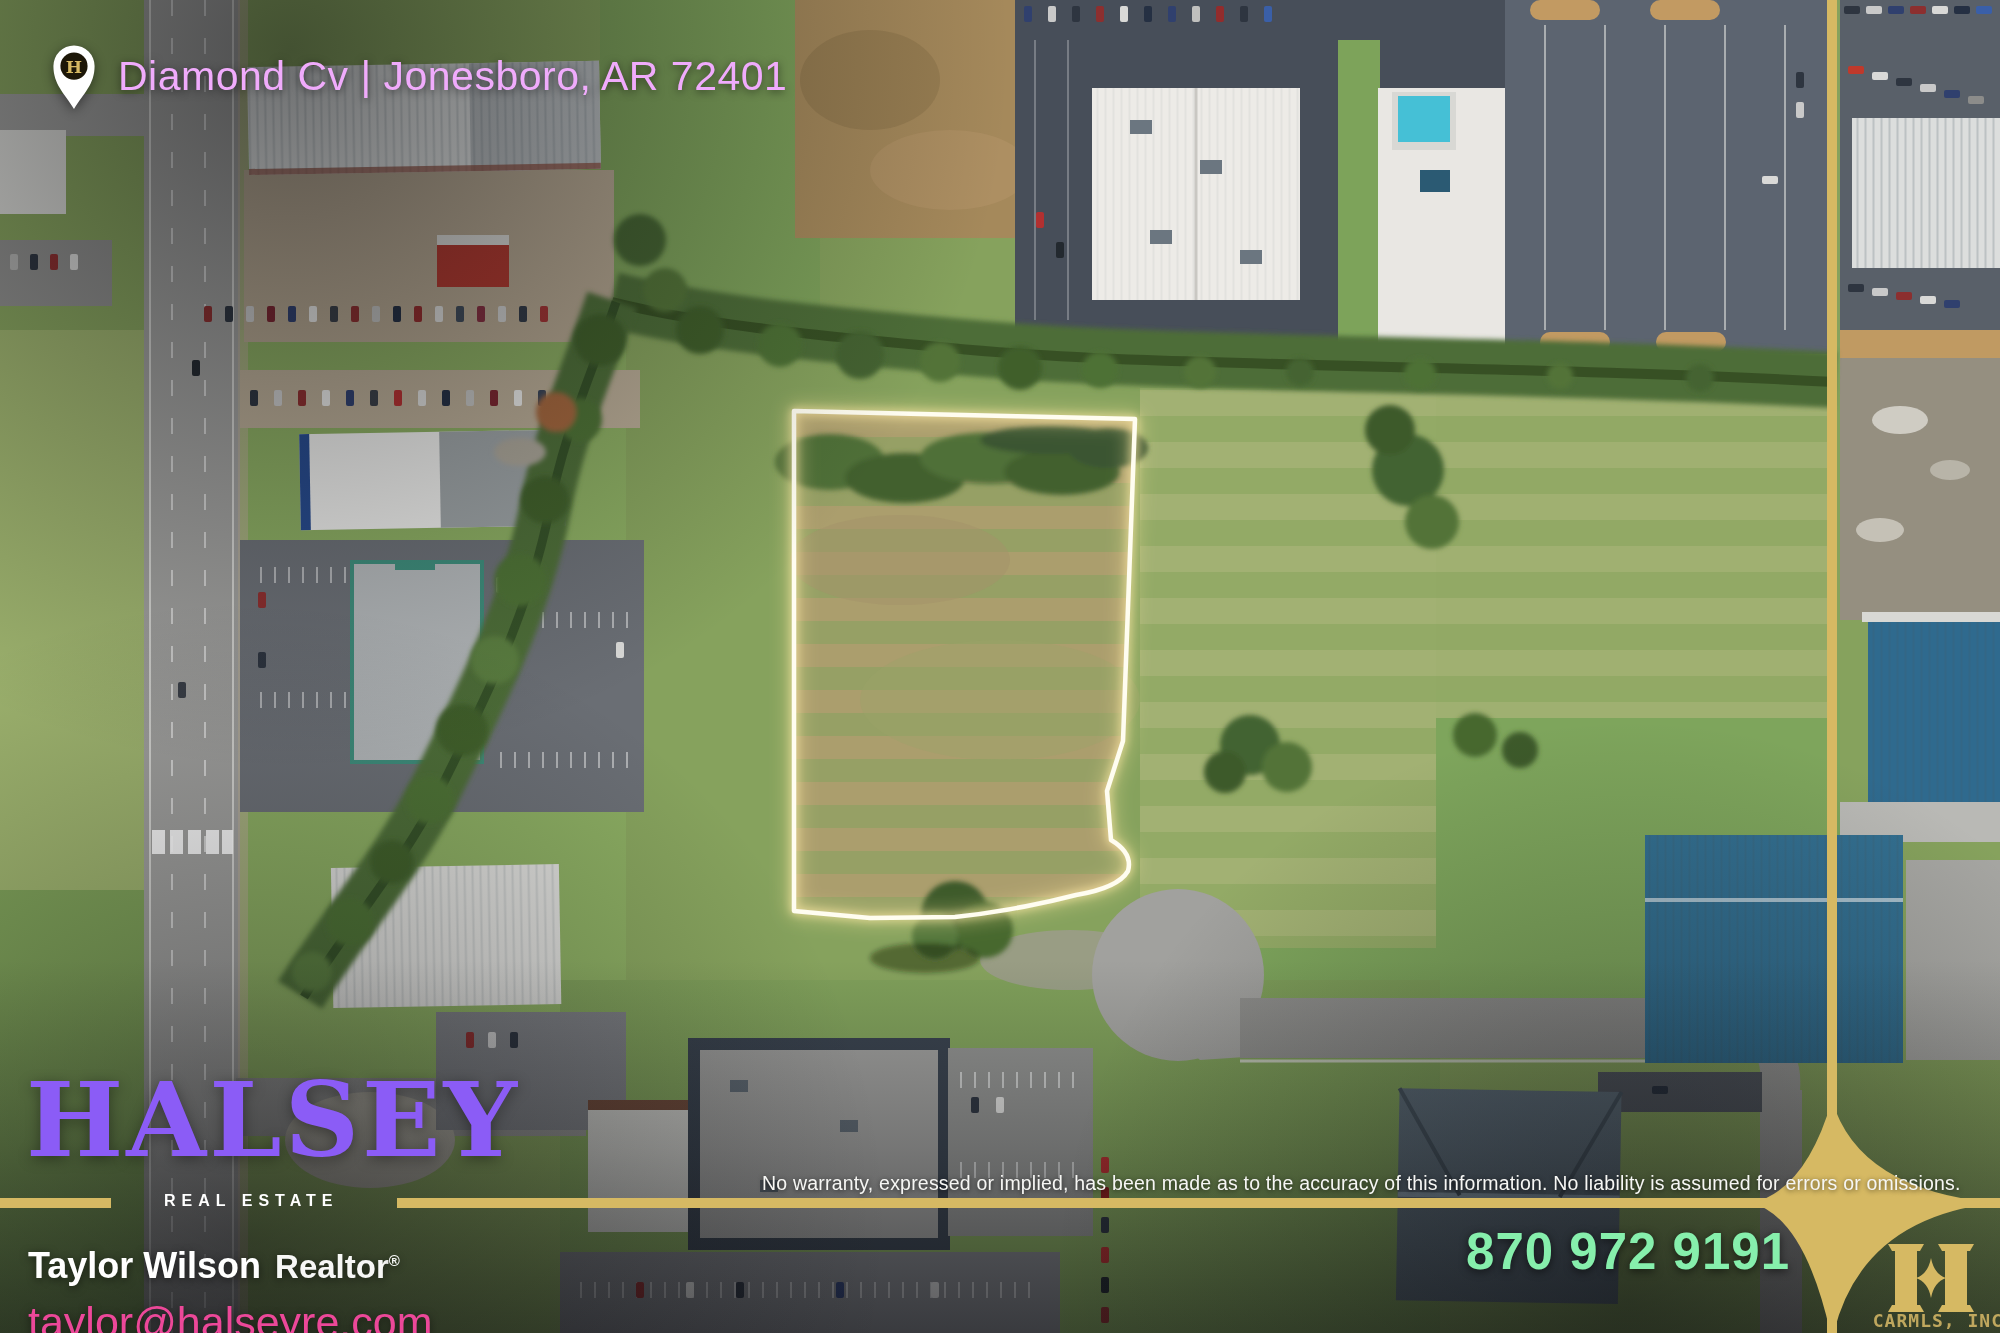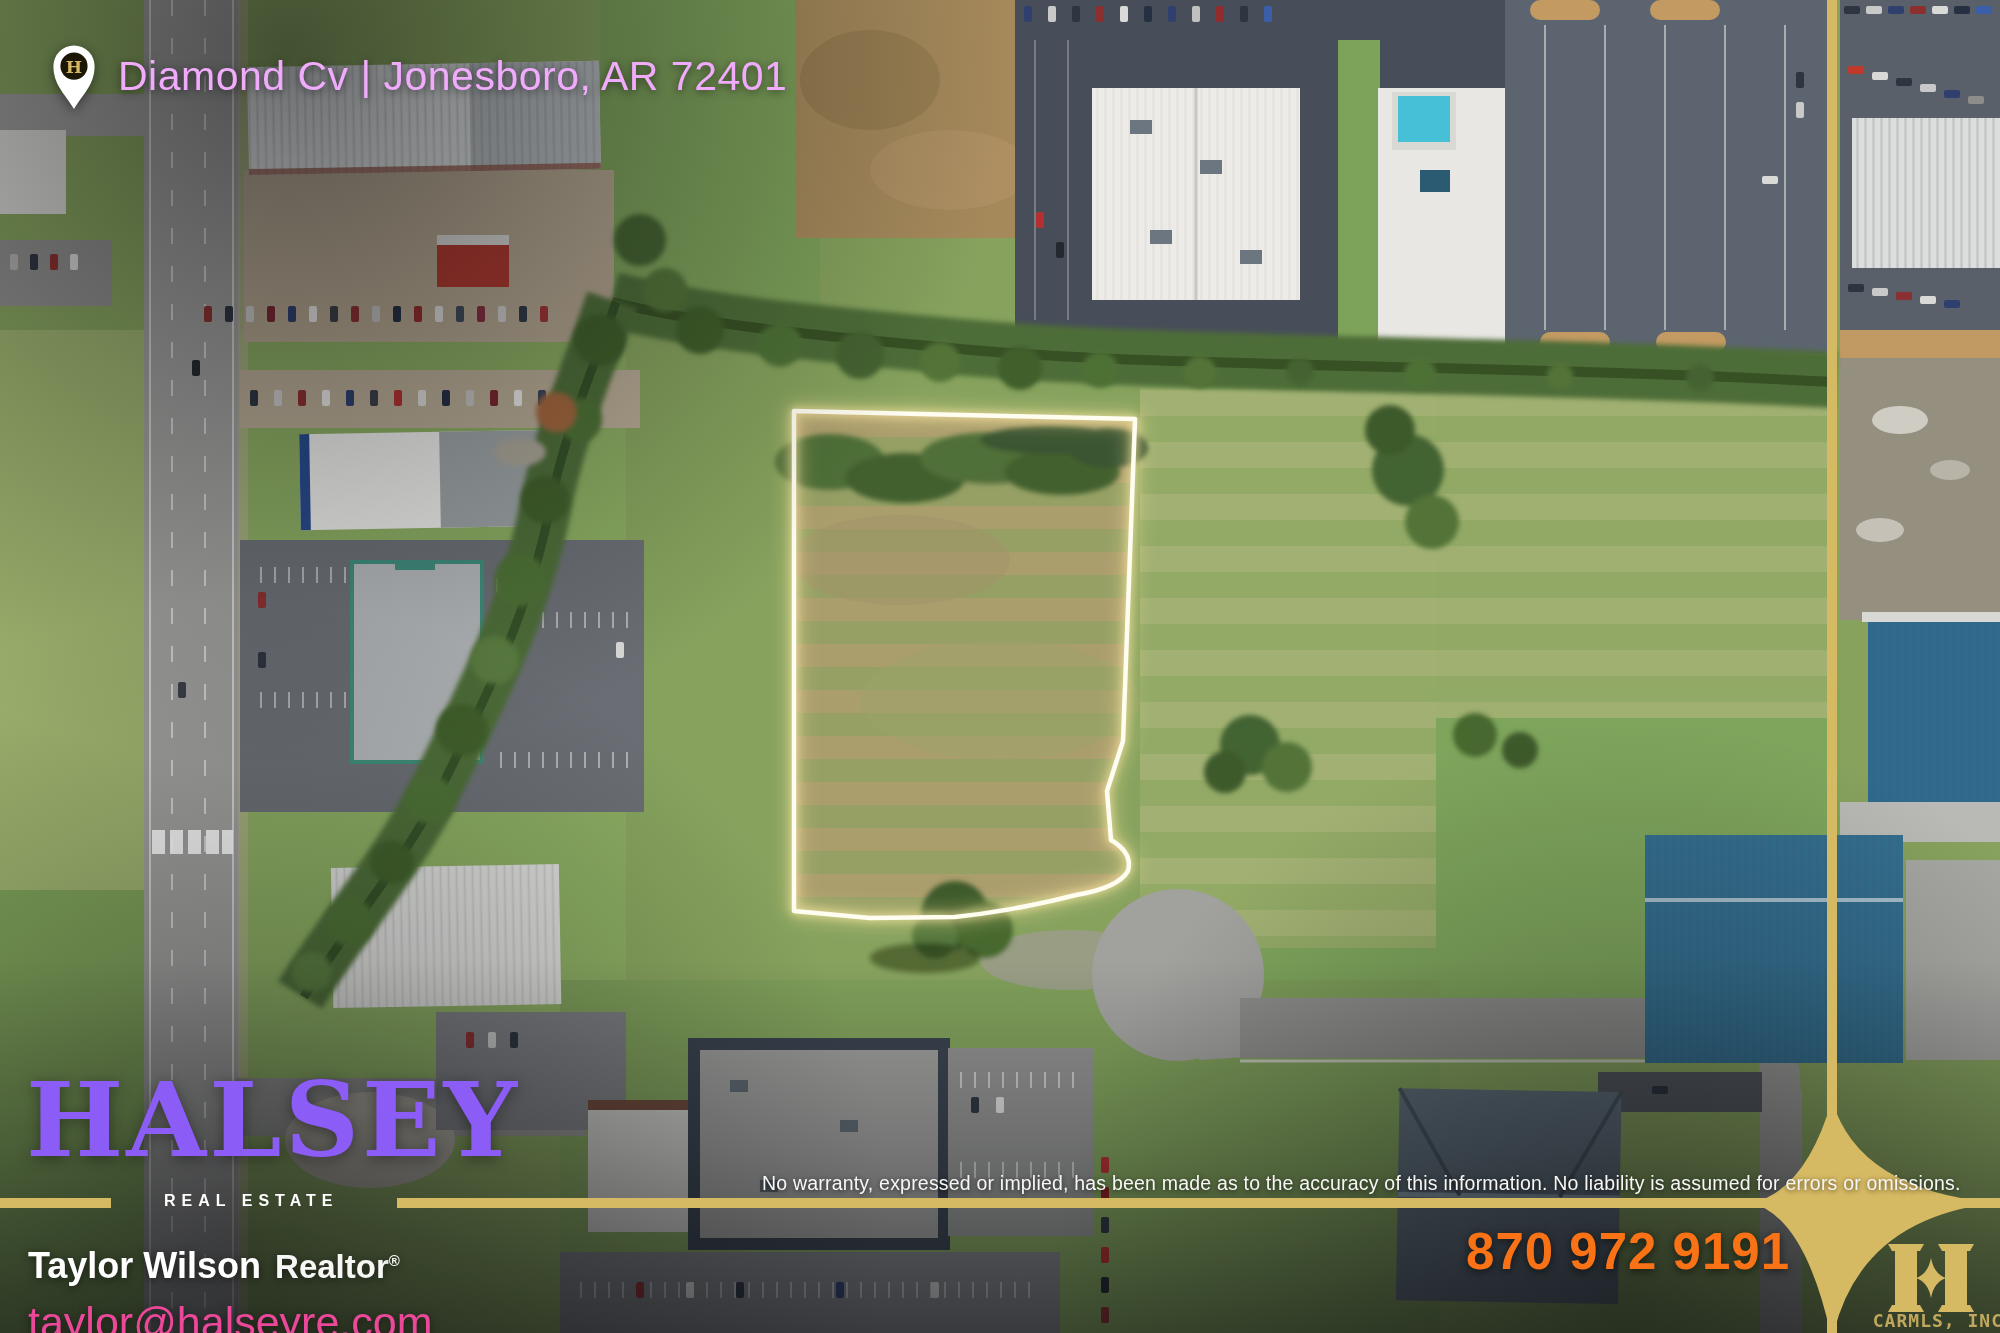--- a/index.html
+++ b/index.html
@@ -23,21 +23,21 @@
   .agent-name{font-size:36px;font-weight:700;}
   .agent-title{font-size:33px;font-weight:700;opacity:.96;margin-top:26px;}
   .agent-reg{font-size:15px;vertical-align:super;}
   .email{position:absolute;left:28px;top:1274px;z-index:5;color:#ec4899;font-size:43px;
         font-weight:400;text-shadow:0 2px 8px rgba(0,0,0,.55);margin-top:24px;}
 
   .disclaimer{position:absolute;left:762px;top:1172px;z-index:5;color:#f6f6f4;
         font-size:19.5px;font-weight:400;letter-spacing:.2px;white-space:nowrap;
         text-shadow:0 1px 5px rgba(0,0,0,.65);}
 
-  .contact{position:absolute;right:210px;top:1224px;z-index:5;text-align:right;color:#f97316;
+  .contact{position:absolute;right:210px;top:1224px;z-index:5;text-align:right;color:#86efac;
         text-shadow:0 2px 8px rgba(0,0,0,.6);}
   .phone{font-size:51px;font-weight:700;letter-spacing:1px;line-height:1.08;}
   .site{font-size:34px;font-weight:700;margin-top:4px;letter-spacing:.3px;}
 
   .mls{position:absolute;right:-3px;top:1310px;z-index:6;color:rgba(216,186,103,.85);
         font-family:"DejaVu Sans Mono",monospace;font-weight:700;font-size:18px;
         letter-spacing:1px;white-space:nowrap;}
 </style>
 </head>
 <body>

